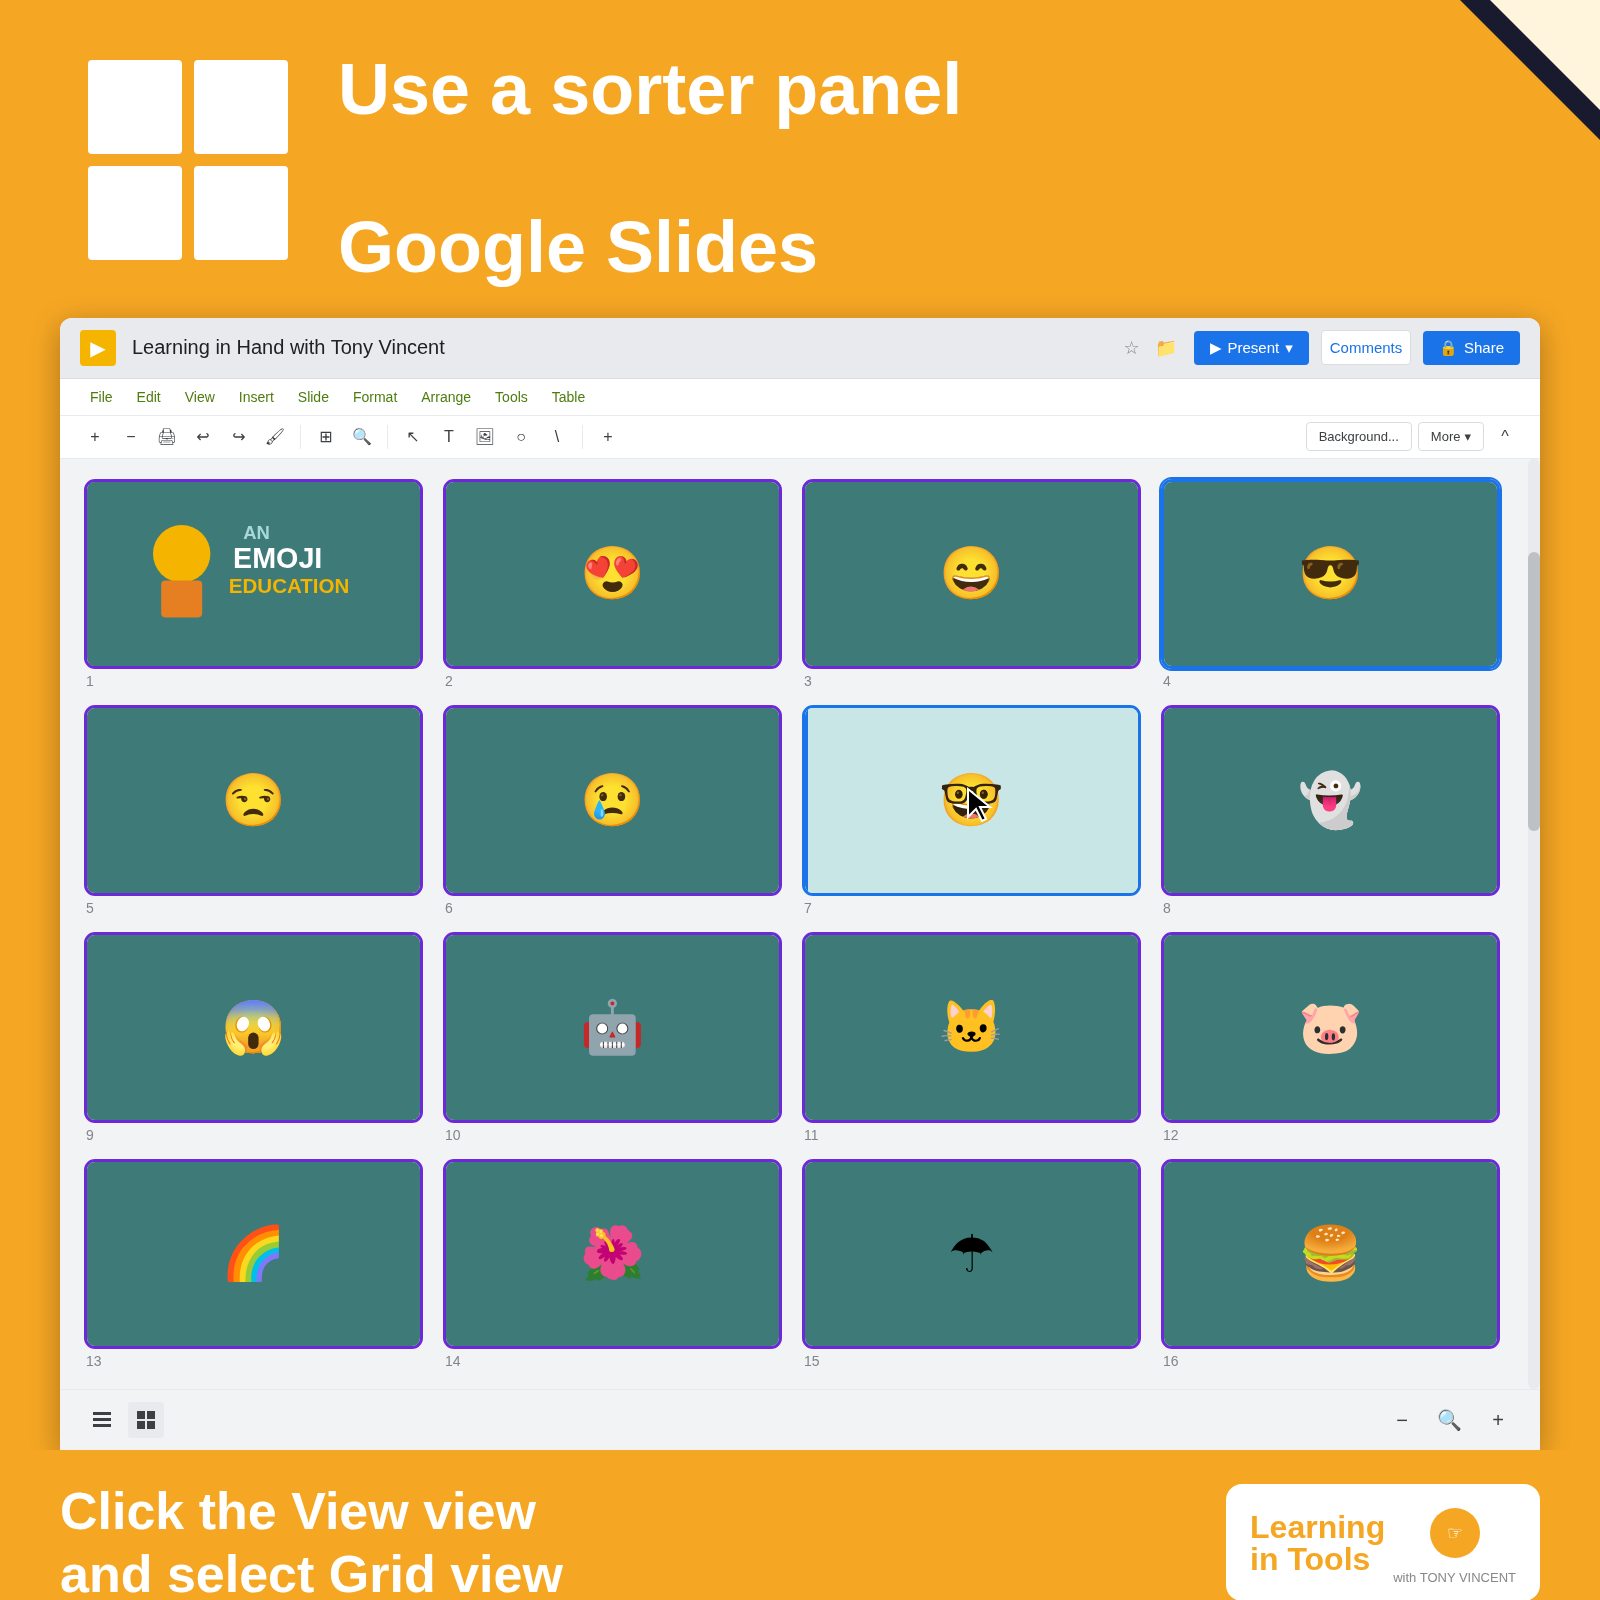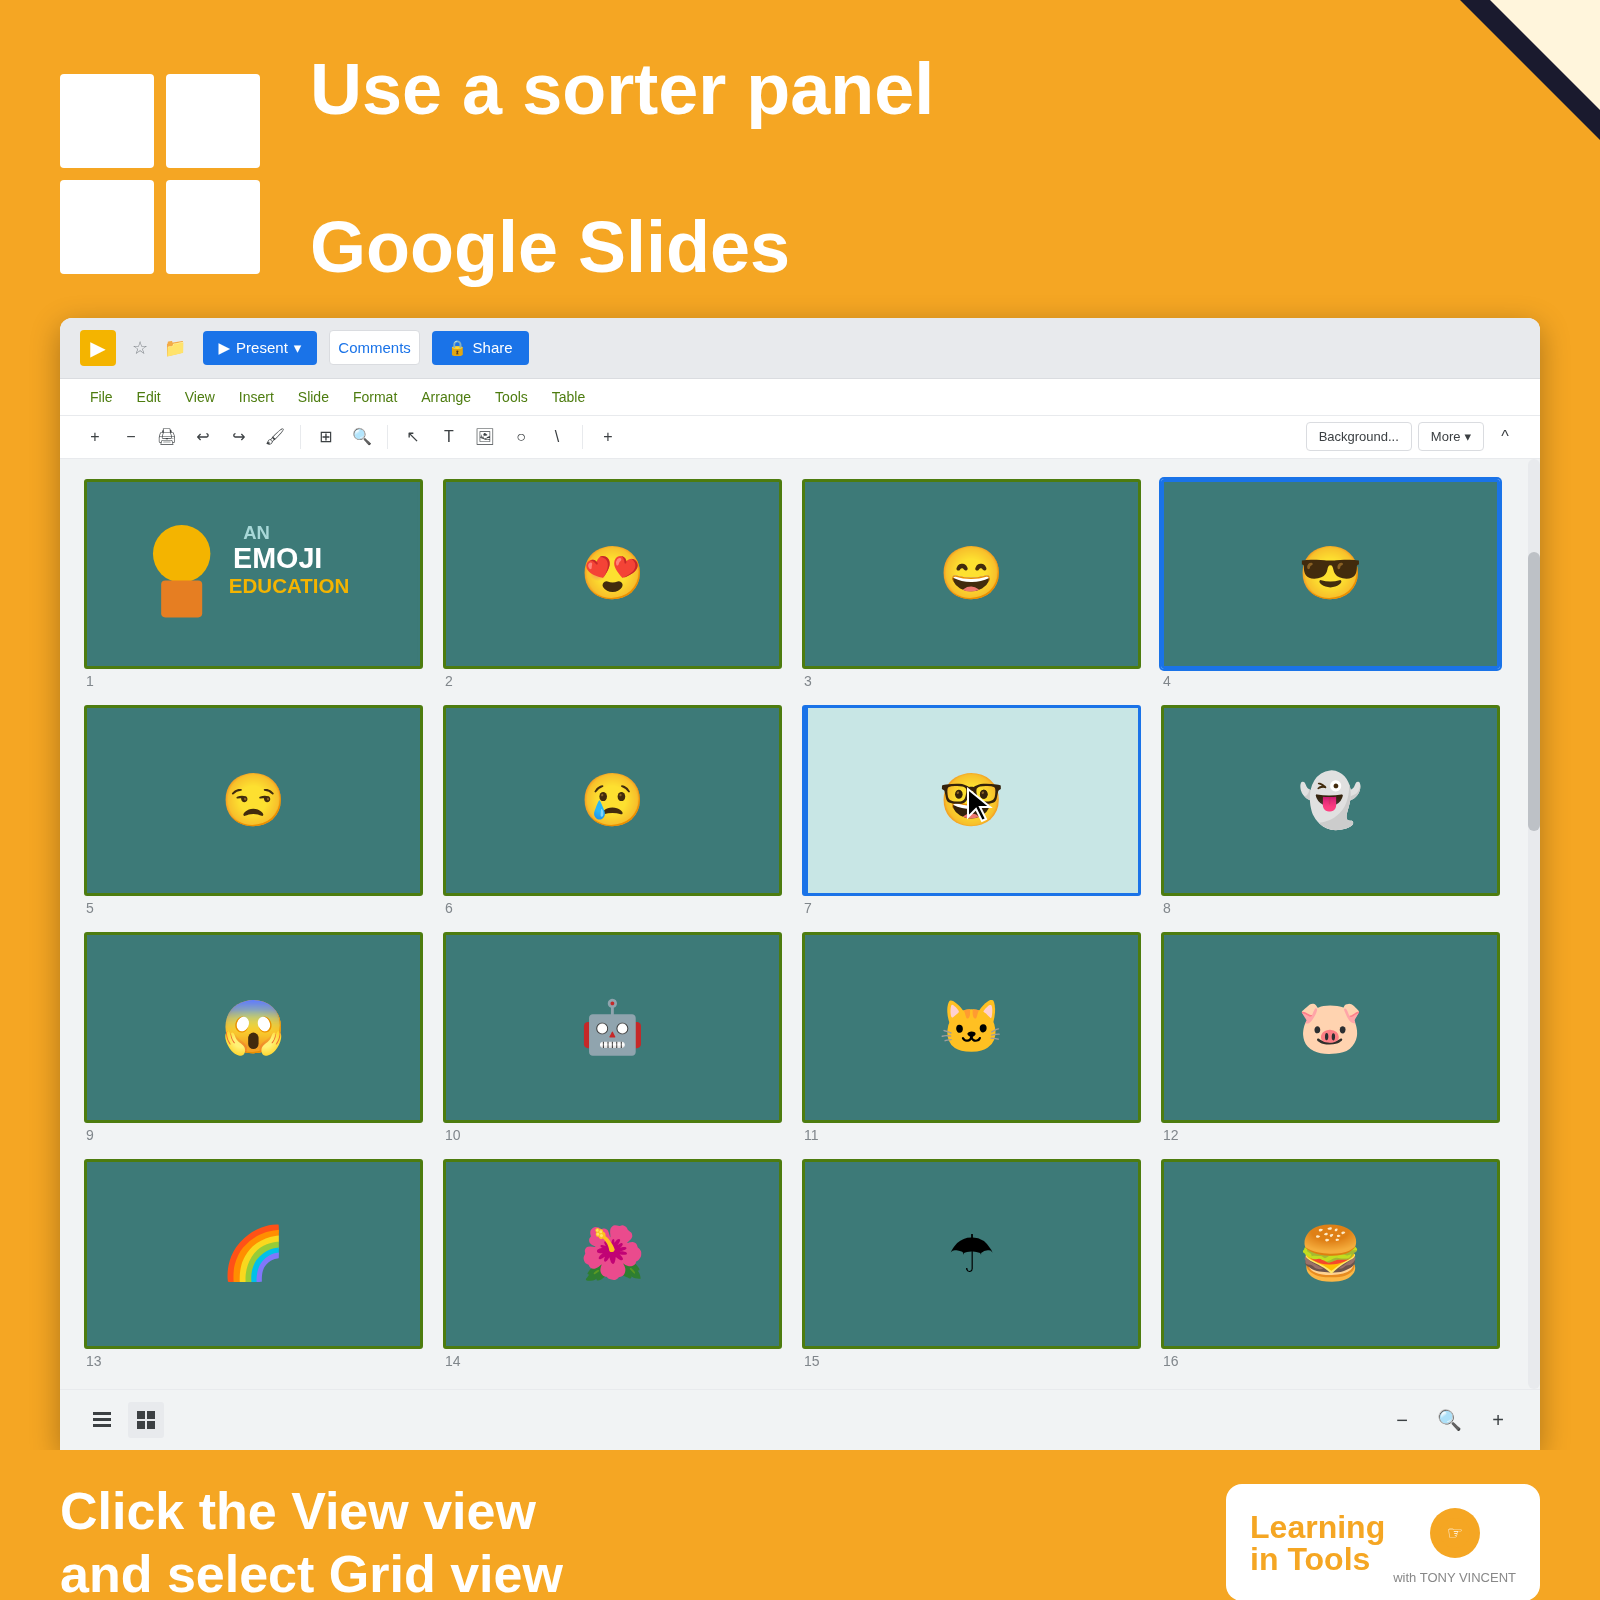--- a/index.html
+++ b/index.html
@@ -8,22 +8,22 @@
       height: 1600px;
       overflow: hidden;
       font-family: 'Arial', sans-serif;
       background: #F5A623;
       position: relative;
     }
 
     
     .top-section {
       display: flex;
-      align-items: center;
-      padding: 50px 60px 30px 60px;
+      align-items: flex-start;
+      padding: 50px 60px 30px 88px;
       position: relative;
     }
 
     .grid-logo {
       display: grid;
       grid-template-columns: 1fr 1fr;
       grid-template-rows: 1fr 1fr;
       gap: 12px;
       width: 200px;
       height: 200px;
@@ -257,24 +257,24 @@
 
     .slide-item {
       display: flex;
       flex-direction: column;
       align-items: flex-start;
     }
 
     .slide-thumb {
       width: 100%;
       aspect-ratio: 16/9;
-      border-radius: 3px;
+      border-radius: 11px;
       position: relative;
       overflow: hidden;
-      border: 3px solid #4d7c0f;
+      border: 3px solid #6d28d9;
       cursor: pointer;
     }
 
     .slide-thumb.selected {
       border-color: #1a73e8;
       box-shadow: 0 0 0 2px #1a73e8;
     }
 
     .slide-thumb.dragging-target {
       background: #e8f0fe;
@@ -480,20 +480,21 @@
 
   <div class="corner-decoration">
     <div class="corner-cream"></div>
   </div>
 </div>
 
 <div class="browser-wrapper">
 
   <div class="browser-titlebar">
     <div class="slides-icon">▶</div>
+    <span class="title-text">Learning in Hand with Tony Vincent</span>
     <span class="star-icon">☆</span>
     <span class="folder-icon">📁</span>
     <div class="titlebar-buttons">
       <button class="btn-present">
         <span>▶</span>
         <span>Present</span>
         <span>▾</span>
       </button>
       <button class="btn-comments">
         <span>Comments</span>

